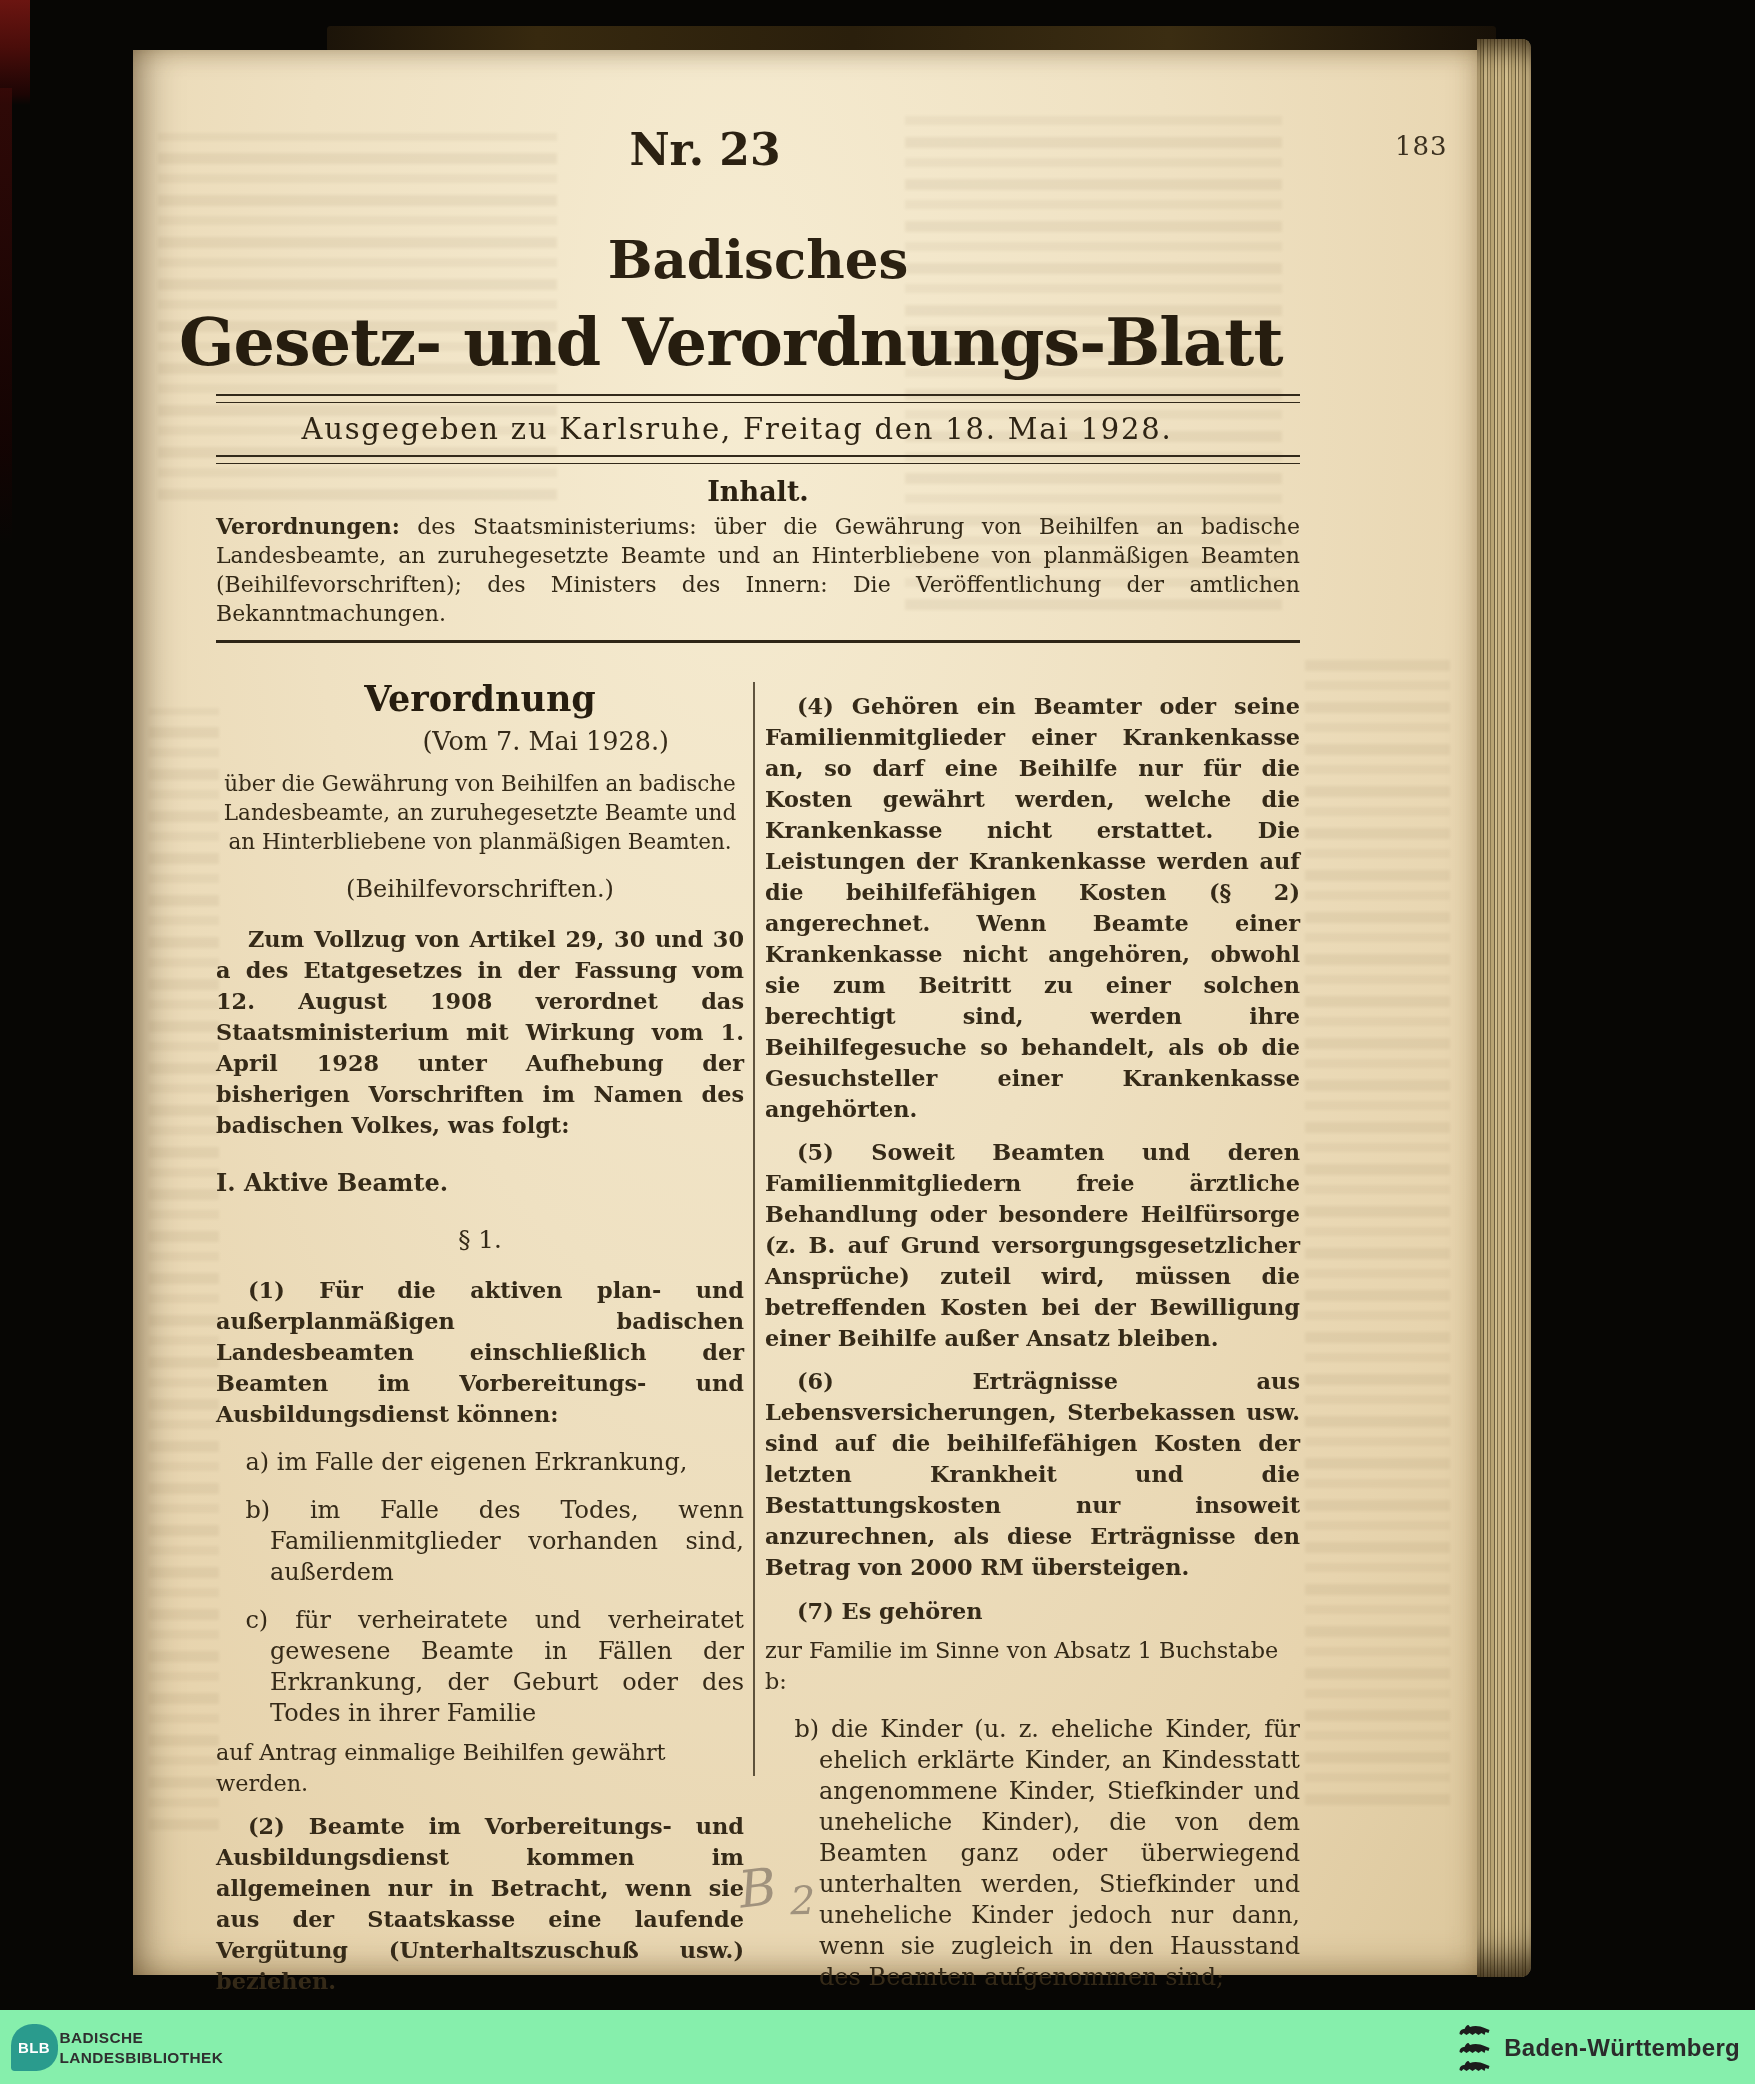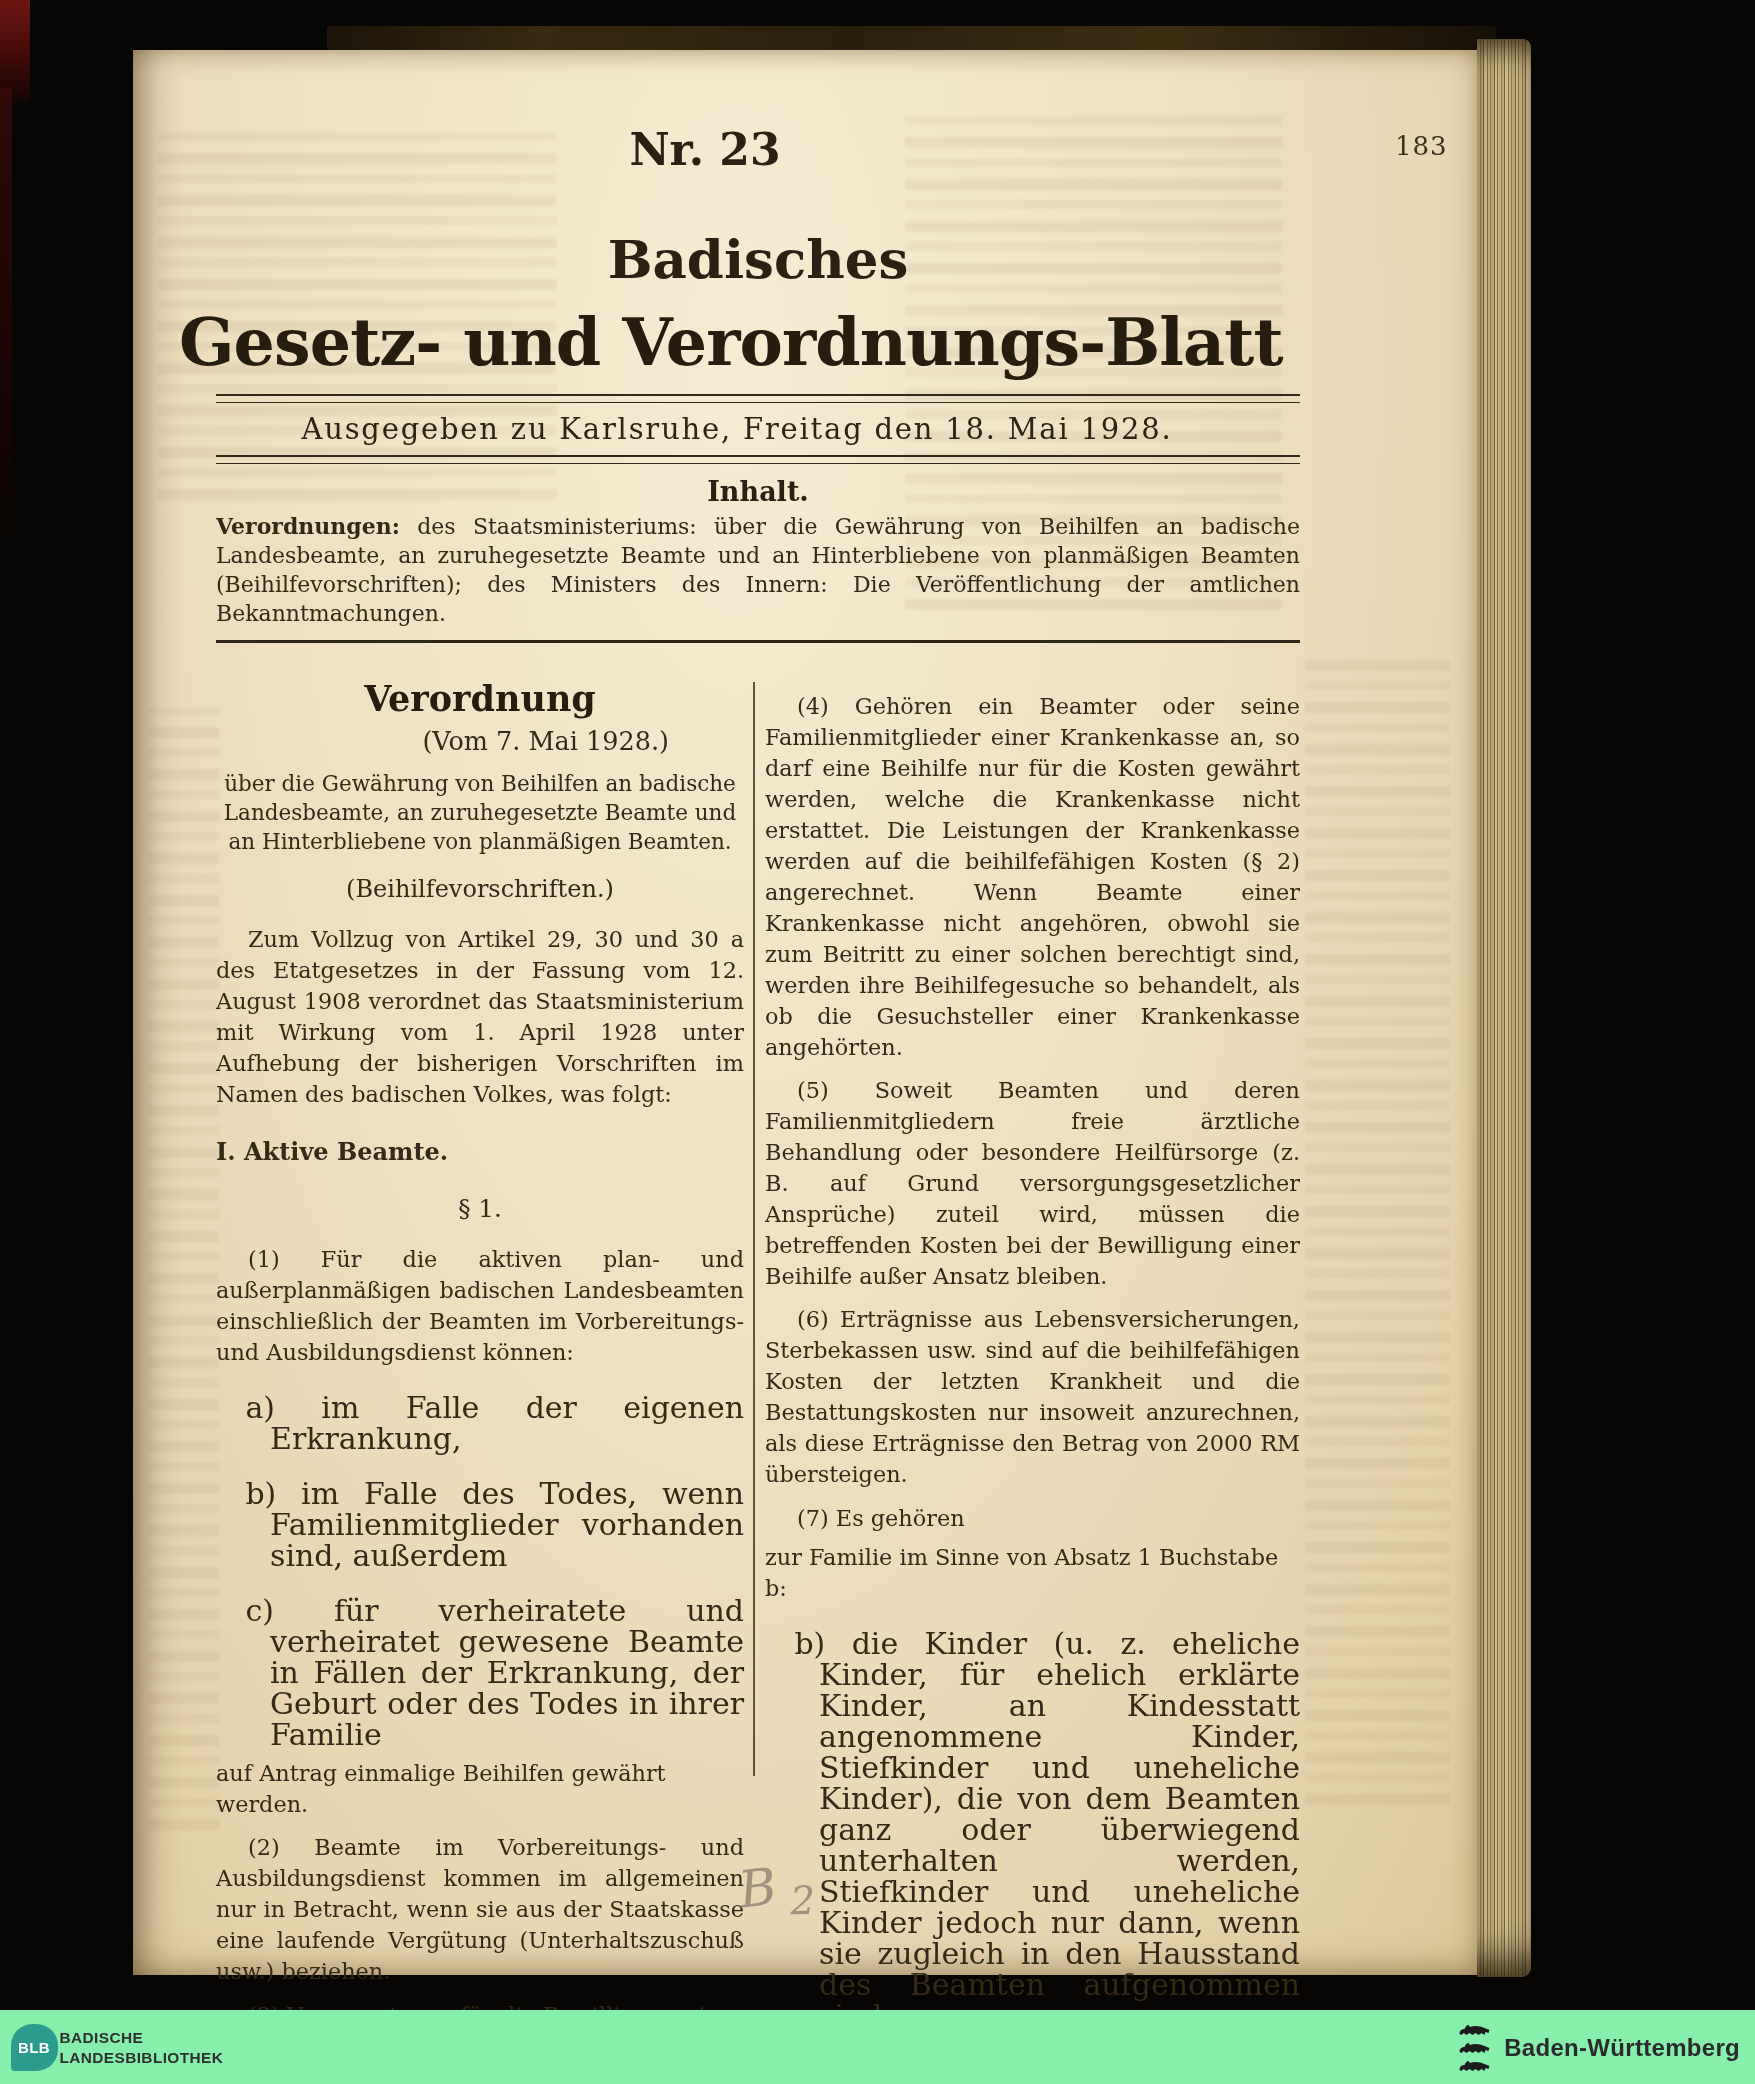--- a/index.html
+++ b/index.html
@@ -54,25 +54,25 @@
   .cols{position:relative;margin-top:35px;display:flex;}
   .col-l{width:528px;}
   .col-r{width:535px;margin-left:21px;}
   .divider{position:absolute;left:537px;top:3.5px;width:1.8px;height:1094px;background:#453a26;opacity:.85;}
 
   .h-verordnung{text-align:center;font-size:35px;font-weight:bold;color:#261d0f;}
   .dateline{margin-top:7px;text-align:right;padding-right:75px;font-size:25.5px;}
   .subtitle{margin-top:12.3px;text-align:center;font-size:21.5px;line-height:29px;}
   .subhead{margin-top:19.3px;text-align:center;font-size:24px;font-weight:normal;}
   .para{margin-top:12.3px;font-size:22.4px;line-height:31px;text-align:justify;}
-  .ind{text-indent:32px;}
+  .ind{text-indent:32px;font-weight:bold;}
   .mt-lg{margin-top:21px;}
   .sect{margin-top:27px;text-align:left;font-size:24px;font-weight:bold;}
   .sign{margin-top:28px;text-align:center;font-size:24.6px;}
-  .item{margin-top:24px;font-size:30px;line-height:31px;text-align:justify;
+  .item{margin-top:17px;font-size:24px;line-height:31px;text-align:justify;
     padding-left:54px;text-indent:-24.6px;}
   .close-line{margin-top:8px;font-size:22.4px;line-height:31px;}
   .sigmark{margin-top:30px;text-align:center;font-size:19.3px;color:#3c3120;}
 
   .pencil{position:absolute;left:606px;top:1807px;color:#8e8170;opacity:.8;
     font-style:italic;transform:rotate(-7deg);}
   .pencil .pb{font-size:51px;display:inline-block;}
   .pencil .p2{font-size:39px;display:inline-block;transform:translate(12.3px,14px) rotate(6deg);}
 
   

